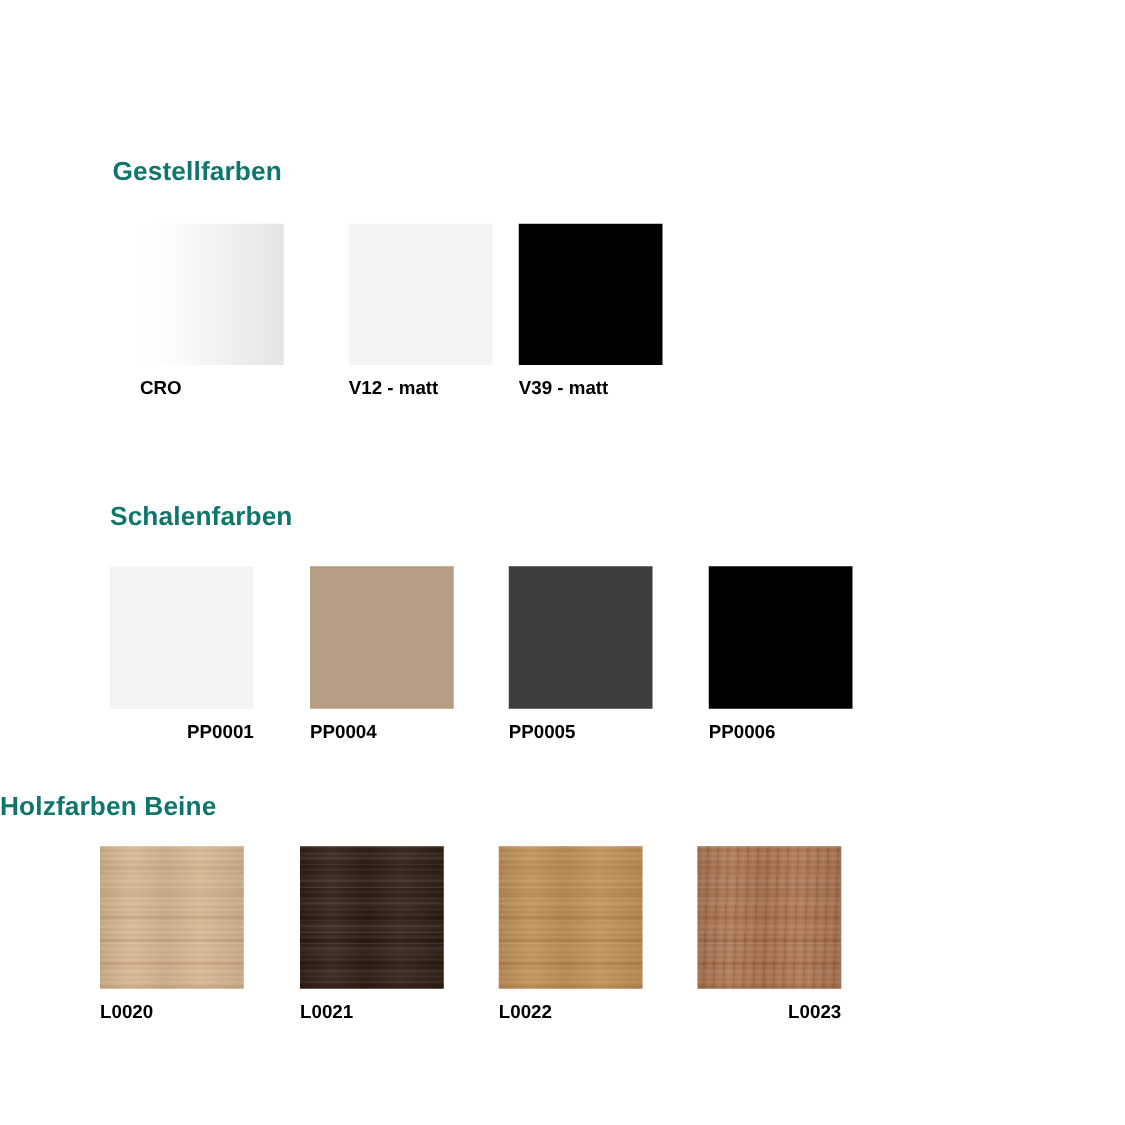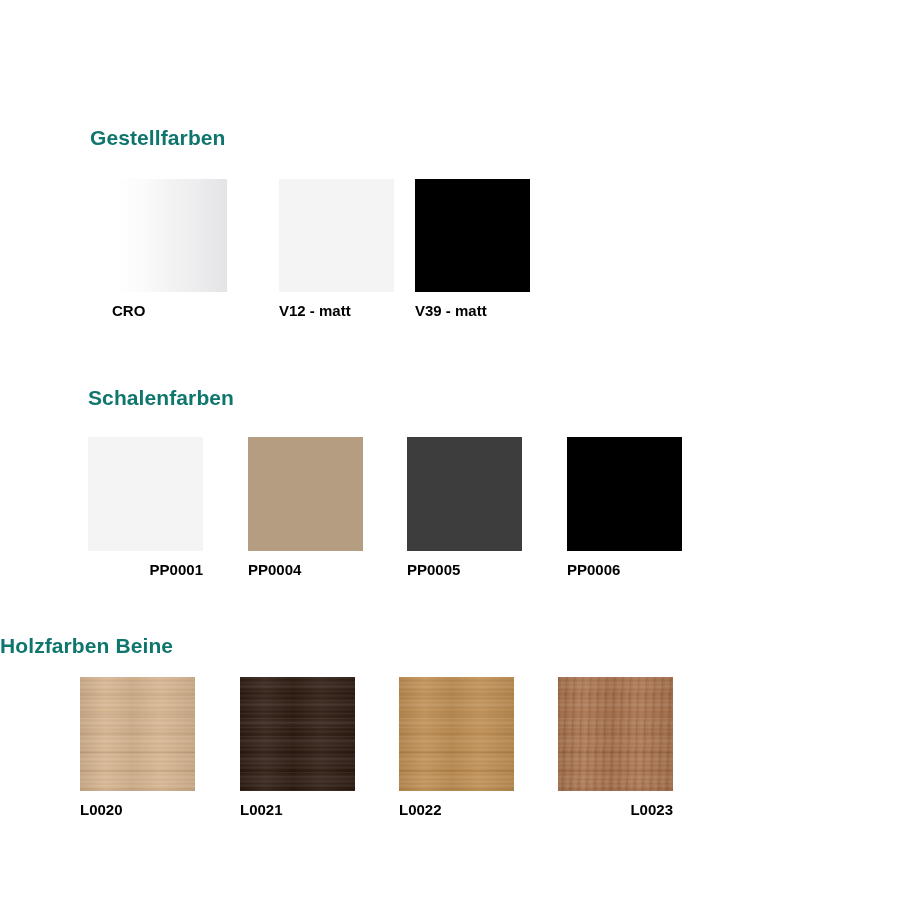--- a/index.html
+++ b/index.html
@@ -69,21 +69,21 @@
   
   #section-frame { top: 108px; }
   #section-frame .section-heading { margin-left: 90px; }
   #section-frame .swatch-row { margin-top: 28px; }
   #section-frame .swatch-chip { height: 113px; }
   #section-frame .cell-0 { left: 112px; }
   #section-frame .cell-1 { left: 255px; margin-left: 24px; }
   #section-frame .cell-2 { left: 415px; }
 
   
-  #section-shell { top: 368px; }
+  #section-shell { top: 384px; }
   #section-shell .section-heading { margin-left: 88px; }
   #section-shell .swatch-row { margin-top: 26px; }
   #section-shell .cell-0 { left: 88px; text-align: right; }
   #section-shell .cell-1 { left: 248px; }
   #section-shell .cell-2 { left: 407px; }
   #section-shell .cell-3 { left: 567px; }
 
   
   #section-wood { top: 616px; }
   #section-wood .section-heading { }

